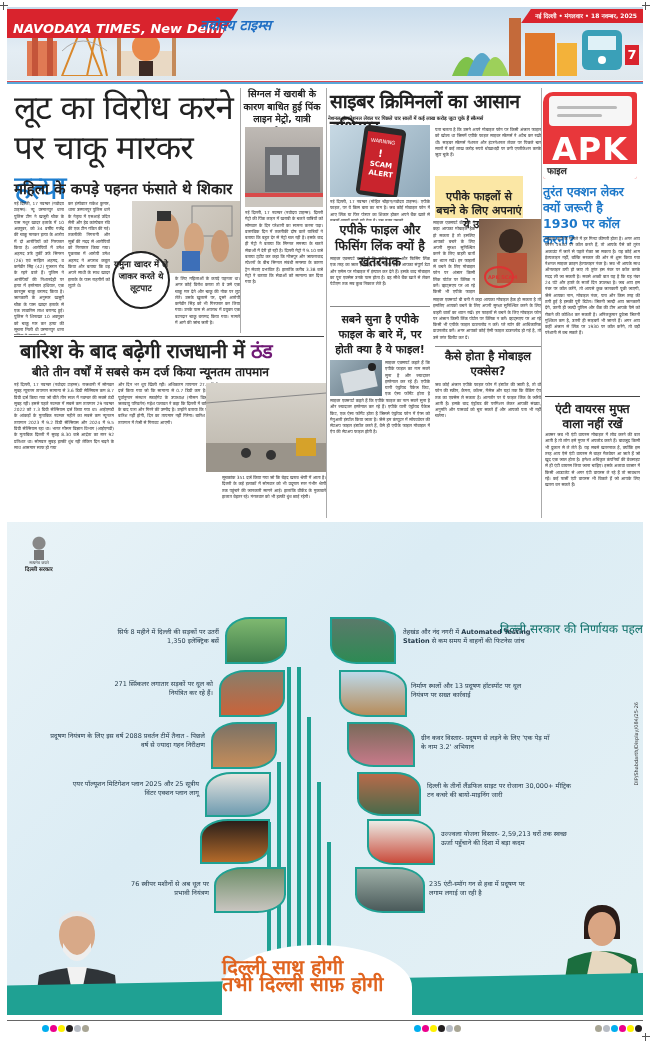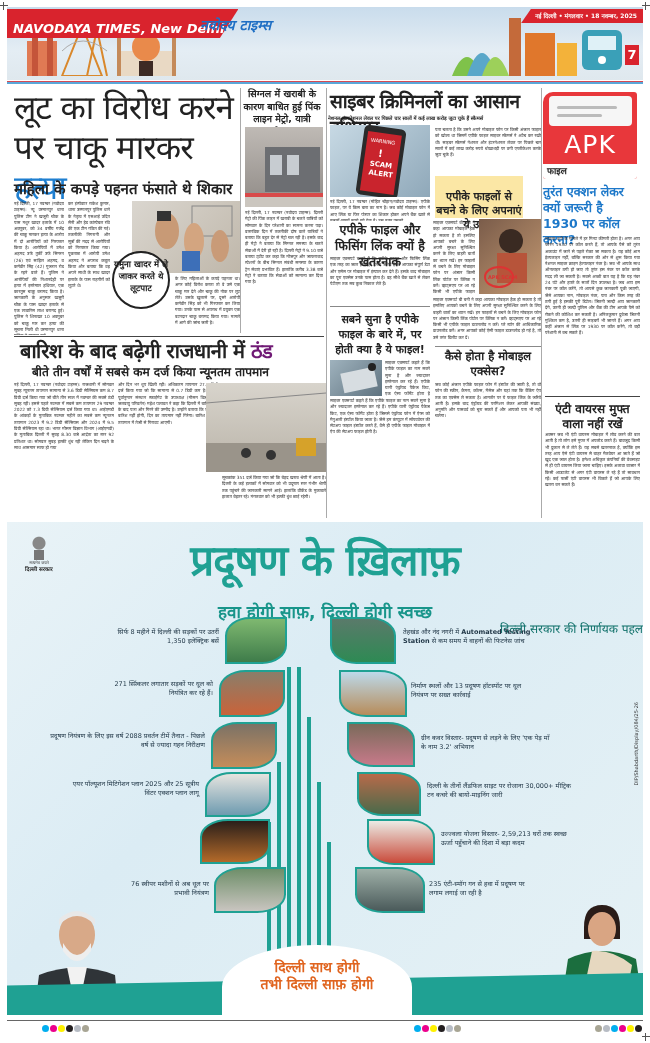--- a/index.html
+++ b/index.html
@@ -39,21 +39,21 @@
   
   .cyber-head { left: 330px; top: 88px; width: 210px; font-size: 19px; font-weight: bold; color: #222; letter-spacing: -0.5px; }
   .cyber-sub { left: 328px; top: 115px; width: 215px; font-size: 5px; font-weight: bold; color: #222; white-space: nowrap; overflow: hidden; }
   .apk-box-head { position: absolute; left: 435px; top: 176px; width: 88px; height: 42px; background: #fbe7a5; font-size: 11px; line-height: 14px; text-align: center; font-weight: bold; padding-top: 14px; color: #222; }
   .sub-head { position: absolute; font-weight: bold; color: #222; text-align: center; }
 
   
   .apk-icon { left: 543px; top: 92px; width: 94px; height: 87px; background: #e8373b; border-radius: 10px 3px 3px 3px; overflow: hidden; }
   .apk-icon .page { position: absolute; left: 6px; top: 4px; width: 83px; height: 30px; background: #f6f6f6; border-radius: 4px; }
   .apk-icon .line { position: absolute; left: 14px; height: 3px; background: #bbb; border-radius: 2px; }
-  .apk-icon .txt { position: absolute; left: 0; top: 38px; width: 100%; text-align: center; color: #fff; font-size: 25px; font-weight: normal; letter-spacing: 1px; }
+  .apk-icon .txt { position: absolute; left: 0; top: 38px; width: 100%; text-align: center; color: #fff; font-size: 32px; font-weight: bold; letter-spacing: 1px; }
   .apk-icon .foot { position: absolute; left: 0; bottom: 0; width: 100%; height: 15px; background: #fff; font-size: 9px; font-weight: bold; padding-left: 4px; line-height: 15px; color: #222; }
   .call-head { left: 543px; top: 184px; width: 97px; color: #1d78c9; font-size: 12.5px; font-weight: bold; line-height: 16px; }
   .anti-head { left: 545px; top: 402px; width: 95px; font-size: 12px; font-weight: bold; line-height: 14.5px; text-align: center; color: #222; }
 
   .hr { position: absolute; height: 1px; background: #444; }
   .vr { position: absolute; width: 1px; background: #aaa; }
 
   
   .ad { left: 7px; top: 522px; width: 636px; height: 493px; background: linear-gradient(135deg,#e9f3f7 0%,#dbecf4 40%,#e5f1f5 100%); overflow: hidden; }
   .ad-title { position: absolute; left: 0; width: 100%; top: 8px; text-align: center; font-size: 42px; font-weight: bold; color: #1fa193; letter-spacing: -1px; }
@@ -67,21 +67,21 @@
   .trunk { position: absolute; background: #1fa193; }
   .leaf { position: absolute; border: 2px solid #1fa193; overflow: hidden; background: #9aa; }
   .leaf-l { border-radius: 40% 0 40% 0; }
   .leaf-r { border-radius: 0 40% 0 40%; }
   .pt { position: absolute; font-size: 6.5px; line-height: 9px; color: #243a4a; }
   .pt.r { text-align: right; }
   .pt b { font-weight: bold; }
 
   .ad-footer { position: absolute; left: 0; bottom: 0; width: 100%; height: 50px; }
   .ad-footer .band { position: absolute; left: 0; bottom: 0; width: 100%; height: 42px; background: #1fa193; clip-path: polygon(0 30%,100% 0,100% 100%,0 100%); }
-  .slogan { position: absolute; left: 215px; bottom: 0; width: 190px; height: 70px; background: #fff; border-radius: 50% 50% 0 0 / 60% 60% 0 0; text-align: center; padding-top: 14px; font-weight: bold; font-size: 14px; line-height: 17px; color: #e0641f; }
+  .slogan { position: absolute; left: 215px; bottom: 0; width: 190px; height: 70px; background: #fff; border-radius: 50% 50% 0 0 / 60% 60% 0 0; text-align: left; padding-top: 14px; font-weight: bold; font-size: 20px; line-height: 17px; color: #e0641f; }
   .vcode { position: absolute; right: 4px; top: 180px; font-size: 5px; color: #333; writing-mode: vertical-rl; transform: rotate(180deg); }
 
   .reg { position: absolute; top: 1025px; display: flex; gap: 1px; }
   .reg span { width: 7px; height: 7px; border-radius: 50%; display: inline-block; }
   .bottom-rule { left: 7px; top: 1020px; width: 636px; height: 1px; background: #666; }
 </style>
 </head>
 <body>
 
 <div class="crop" style="left:0;top:2px"></div>
@@ -223,23 +223,21 @@
 <div class="hr" style="left:545px;top:396px;width:95px"></div>
 <div class="abs anti-head">एंटी वायरस मुफ्त वाला नहीं रखें</div>
 <div class="col-text tiny" style="left:545px;top:432px;width:95px;height:86px">अक्सर जब भी एंटी वायरस मोबाइल में लोड करने की बात आती है तो लोग इसे मुफ्त में अपलोड करते हैं। बावजूद किसी भी दुकान से ले लेते हैं। यह सबसे खतरनाक है, क्योंकि इस तरह आप ऐसे एंटी वायरस से बाहर मैलवेयर आ जाते हैं जो खुद एक जाल होता है। हमेशा अधिकृत कंपनियों की वेबसाइट से ही एंटी वायरस लिया जाना चाहिए। इसके अलावा बाजार में किसी आउटलेट से अगर एंटी वायरस ले रहे हैं तो सावधान रहें। कई फर्जी एंटी वायरस भी बिकते हैं जो आपके लिए खतरा बन सकते हैं।</div>
 
 <div class="abs ad">
   <div class="emblem">
     <div class="glyph"></div>
     <div class="t1">सत्यमेव जयते</div>
     <div class="t2">दिल्ली सरकार</div>
   </div>
-  <div class="ad-title">प्रदूषण के ख़िलाफ़</div>
   <div class="ad-sub1">दिल्ली सरकार की निर्णायक पहल</div>
-  <div class="ad-sub2">हवा होगी साफ़, दिल्ली होगी स्वच्छ</div>
 
   <div class="trunk" style="left:280px;top:145px;width:4px;height:300px"></div>
   <div class="trunk" style="left:290px;top:145px;width:4px;height:300px"></div>
   <div class="trunk" style="left:300px;top:195px;width:4px;height:250px"></div>
   <div class="trunk" style="left:270px;top:240px;width:4px;height:205px"></div>
   <div class="trunk" style="left:260px;top:300px;width:4px;height:145px"></div>
   <div class="trunk" style="left:310px;top:260px;width:4px;height:185px"></div>
   <div class="trunk" style="left:320px;top:320px;width:4px;height:125px"></div>
 
   <div class="leaf leaf-l" style="left:218px;top:95px;width:62px;height:47px;background:linear-gradient(#7fb870,#3e7c4a)"></div>

